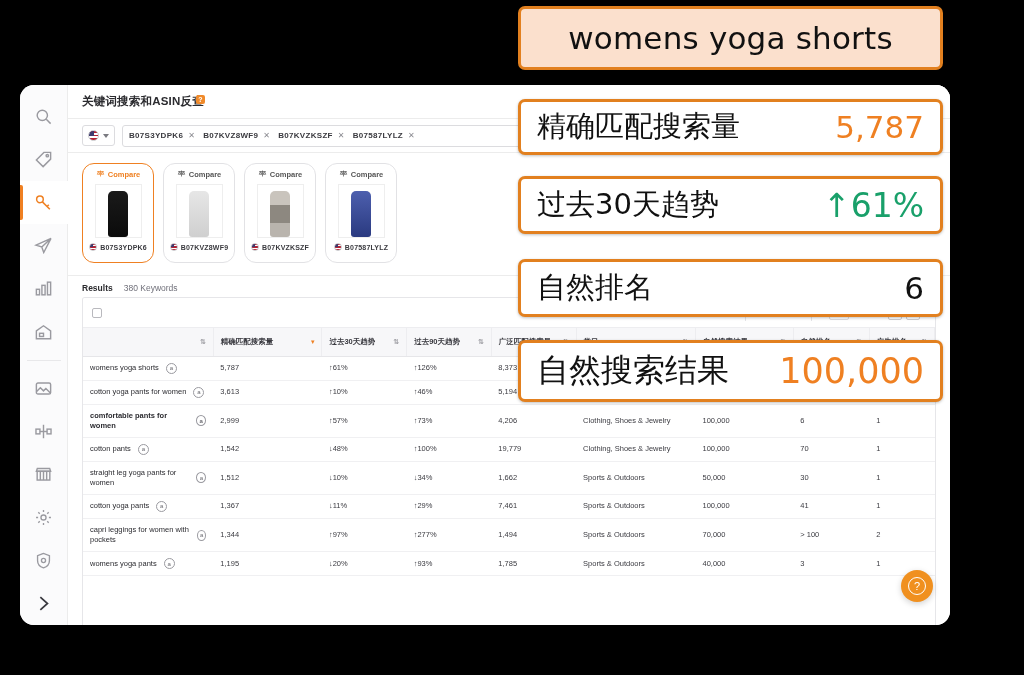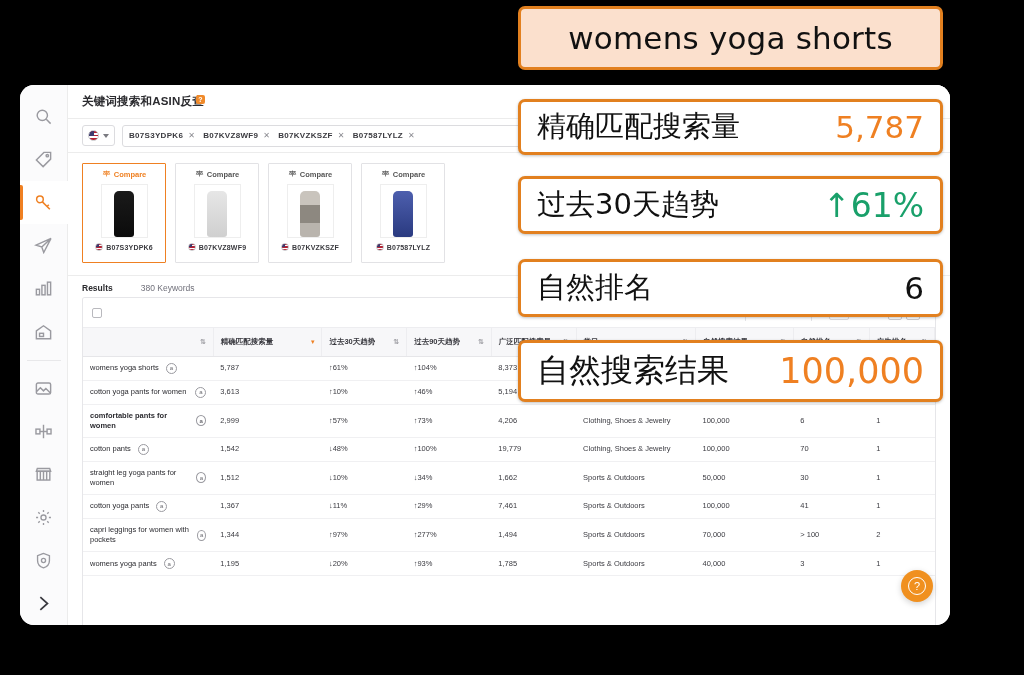--- a/index.html
+++ b/index.html
@@ -114,22 +114,22 @@
   .asin-chip .x { color: #8a8a90; font-size: 8px; font-weight: normal; }
 
   
   .cards-row {
     flex: none; display: flex; gap: 9px;
     padding: 10px 14px 12px 14px;
     background: #fff;
     border-bottom: 1px solid #ececec;
   }
   .card {
-    width: 84px; height: 100px;
-    border: 1px solid #e2e2e5; border-radius: 1px;
+    width: 72px; height: 100px;
+    border: 1px solid #e2e2e5; border-radius: 12px;
     background: #fff;
     display: flex; flex-direction: column; align-items: center;
     padding-top: 5px;
   }
   .card.selected { border: 1.5px solid #ef8022; }
   .card-compare {
     display: flex; align-items: center; gap: 3px;
     font-size: 7.5px; color: #555; font-weight: bold; margin-bottom: 4px;
   }
   .card.selected .card-compare { color: #ef8022; }
@@ -149,21 +149,21 @@
   .card-asin {
     display: flex; align-items: center; gap: 3px;
     font-size: 7px; font-weight: bold; color: #3a3a3f; margin-top: 5px;
     letter-spacing: .2px;
   }
   .card-asin .flag { width: 8px; height: 8px; }
 
   
   .results-head {
     flex: none; padding: 7px 14px 4px 14px;
-    display: flex; align-items: flex-end; gap: 28px;
+    display: flex; align-items: flex-end; gap: 11px;
     background: #fff;
   }
   .results-label { font-size: 8.5px; font-weight: bold; color: #2b2b2f; }
   .results-count { font-size: 8.5px; color: #70707a; }
 
   .table-wrap {
     flex: 1 1 auto; min-height: 0; margin: 0 14px;
     border: 1px solid #e6e6e9; border-top: 1px solid #e6e6e9;
     border-bottom: none; border-radius: 3px 3px 0 0;
     background: #fff; overflow: hidden;
@@ -605,30 +605,30 @@
 
           <tr>
                 <td style="display: table-cell; align-items: center; gap: 7px; border-bottom: 1px solid rgb(240, 240, 242);">
                   <div style="display: flex; align-items: center; gap: 7px;">
                     <span class="kw-name">womens yoga shorts</span>
                     <span class="amz-badge">a</span>
                   </div>
                 </td>
                 <td class="vol">5,787</td>
                 <td class="up">↑61%</td>
-                <td class="up">↑104%</td>
+                <td class="up">↑126%</td>
                 <td class="num">8,373</td>
                 <td class="num">Clothing, Shoes &amp; Jewelry</td>
                 <td class="num">100,000</td>
                 <td class="num">6</td>
                 <td class="num">1</td>
               </tr>
               <tr>
                 <td style="display: table-cell; align-items: center; gap: 7px; border-bottom: 1px solid rgb(240, 240, 242);">
-                  <div style="display: flex; align-items: center; gap: 7px; justify-content: space-between;">
+                  <div style="display: flex; align-items: center; gap: 7px;">
                     <span class="kw-name">cotton yoga pants for women</span>
                     <span class="amz-badge">a</span>
                   </div>
                 </td>
                 <td class="vol">3,613</td>
                 <td class="up">↑10%</td>
                 <td class="up">↑46%</td>
                 <td class="num">5,194</td>
                 <td class="num">Clothing, Shoes &amp; Jewelry</td>
                 <td class="num">100,000</td>

